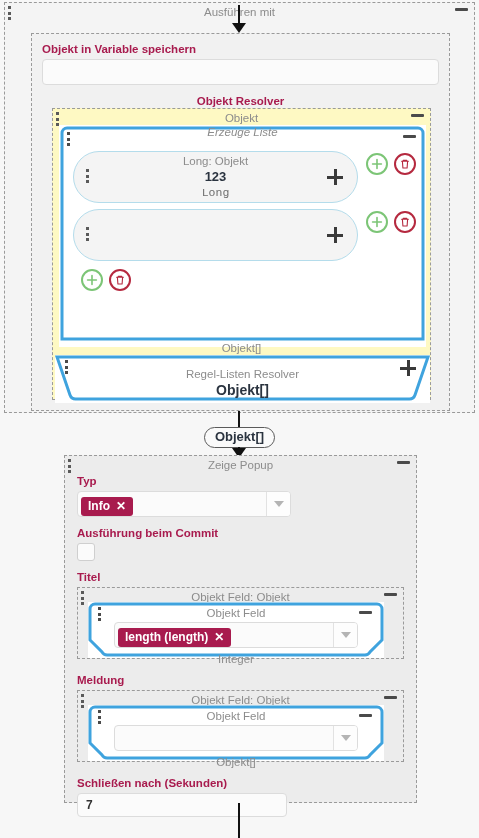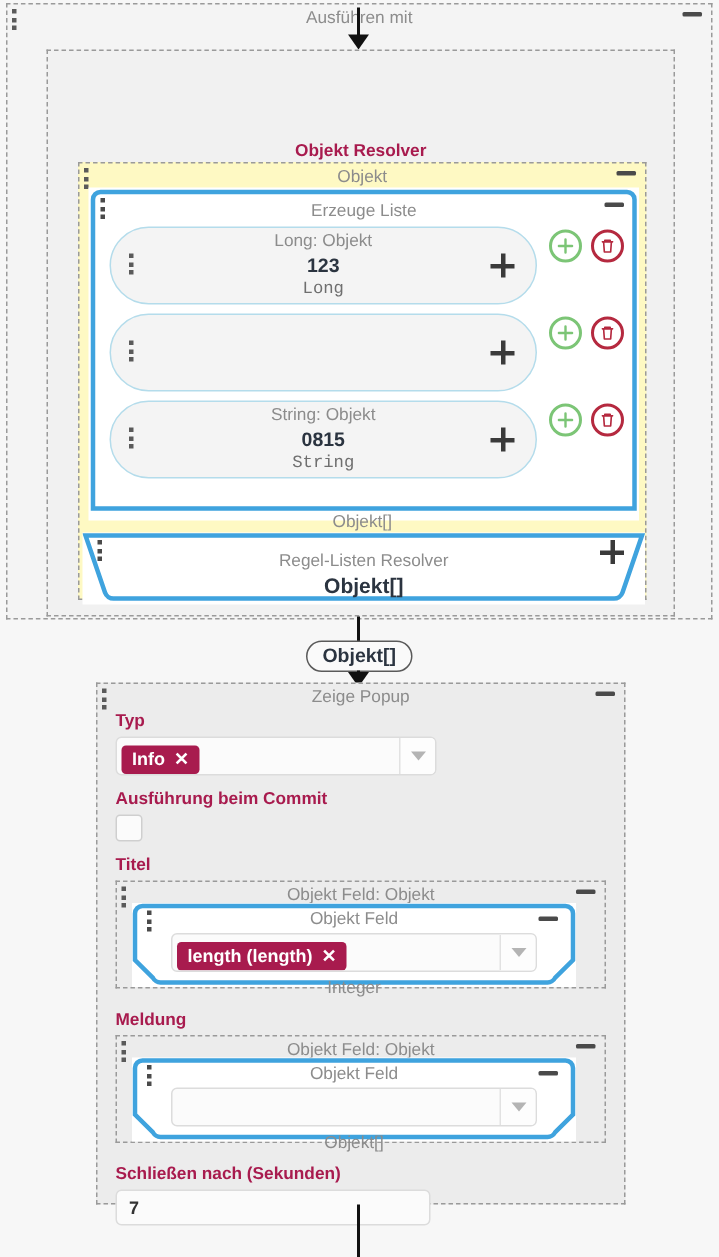--- a/index.html
+++ b/index.html
@@ -232,20 +232,24 @@
         <i></i>
       </div>
     <div class="node-title">Ausführen mit</div>
     <div class="minus"></div>
 
     <div class="vline" style="left:233px; top:2px; height:22px;"></div>
     <div class="arrowhead" style="left:227px; top:20px;"></div>
 
     <div class="node" style="position:absolute; left:26px; top:30px; width:419px; height:378px; background:#f1f1f1;">
 
+      <div style="position:absolute; left:10px; top:8px; right:10px;">
+        <div class="field-label">Objekt in Variable speichern</div>
+        <div class="textinput tall" title=""></div>
+      </div>
 
       <div class="node-title crimson" style="position:absolute; left:0; right:0; top:58px;">Objekt Resolver</div>
 
       <div class="node" style="position:absolute; left:20px; top:74px; width:379px; height:292px; background:#fef9c3;">
         <div class="dots">
             <i></i>
             <i></i>
             <i></i>
           </div>
         <div class="node-title">Objekt</div>
@@ -254,21 +258,21 @@
         <div class="bluepanel" style="position:absolute; left:6px; top:16px; width:367px; height:222px;">
           <svg class="bp-svg" viewBox="0 0 367 222" preserveAspectRatio="none">
             <path d="M8,3 H359 a5,5 0 0 1 5,5 V214 H3 V8 a5,5 0 0 1 5,-5 Z" fill="#ffffff" stroke="#3fa3de" stroke-width="3"></path>
           </svg>
           <div class="bp-inner" style="height:222px;">
             <div class="dots blue" style="left:8px; top:7px;">
                 <i></i>
                 <i></i>
                 <i></i>
               </div>
-            <div class="node-title" style="padding-top:9px;">Erzeuge Liste</div>
+            <div class="node-title" style="padding-top:0;font-style:italic;">Erzeuge Liste</div>
             <div class="minus" style="right:10px; top:10px;"></div>
 
             <div id="list-items" style="position:absolute; left:0; top:26px; width:100%;">
                 <div style="position: relative; display: flex; align-items: center; padding: 0px 10px 0px 14px; margin-bottom: 6px;">
                   <div class="pill" style="flex: 1 1 auto;">
                     <div class="dots">
                       <i></i>
                       <i></i>
                       <i></i>
                     </div>
@@ -312,35 +316,20 @@
                       </svg>
                     </div>
                     <div class="circlebtn red">
                       <svg width="12" height="12" viewBox="0 0 12 12">
                         <path d="M2.6 3.2 H9.4 M4.2 3.2 V2.2 H7.8 V3.2 M3.4 3.2 L3.9 10 H8.1 L8.6 3.2" fill="none" stroke="#b5293f" stroke-width="1.1" stroke-linejoin="round" stroke-linecap="round"></path>
                       </svg>
                     </div>
                   </div>
                 </div>
                 <div style="position: relative; display: flex; align-items: center; padding: 0px 10px 0px 14px; margin-bottom: 6px;">
-                  <div class="pill" style="flex: 1 1 auto;">
-                    <div class="dots">
-                      <i></i>
-                      <i></i>
-                      <i></i>
-                    </div>
-                    <div class="pill-text">
-                      <span class="t-top">String: Objekt</span>
-                      <span class="t-mid">0815</span>
-                      <span class="t-bot">String</span>
-                    </div>
-                    <div class="plus">
-                      <span class="plus-glyph"></span>
-                    </div>
-                  </div>
                   <div style="display: flex; gap: 6px; align-items: flex-start; margin-left: 8px; align-self: flex-start; padding-top: 2px;">
                     <div class="circlebtn green">
                       <svg width="12" height="12" viewBox="0 0 12 12">
                         <path d="M6 1.6 V10.4 M1.6 6 H10.4" stroke="#7cc576" stroke-width="1.6" stroke-linecap="round"></path>
                       </svg>
                     </div>
                     <div class="circlebtn red">
                       <svg width="12" height="12" viewBox="0 0 12 12">
                         <path d="M2.6 3.2 H9.4 M4.2 3.2 V2.2 H7.8 V3.2 M3.4 3.2 L3.9 10 H8.1 L8.6 3.2" fill="none" stroke="#b5293f" stroke-width="1.1" stroke-linejoin="round" stroke-linecap="round"></path>
                       </svg>

